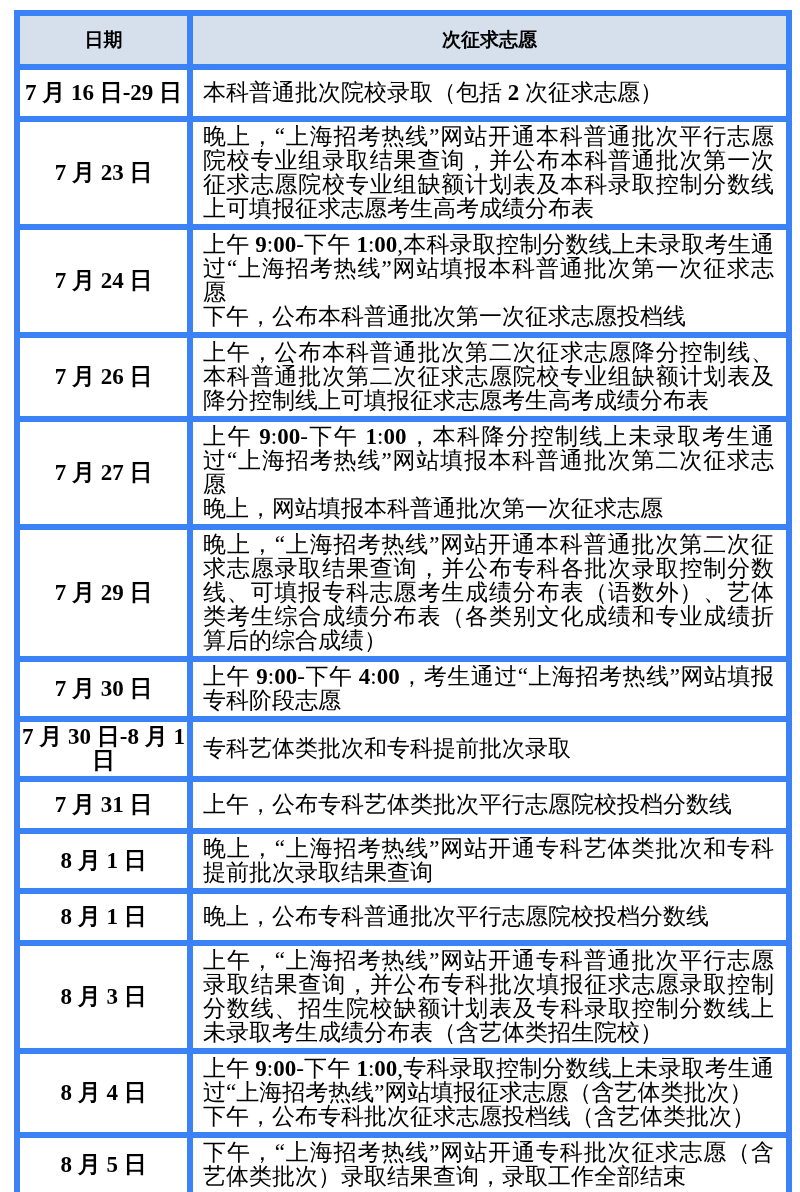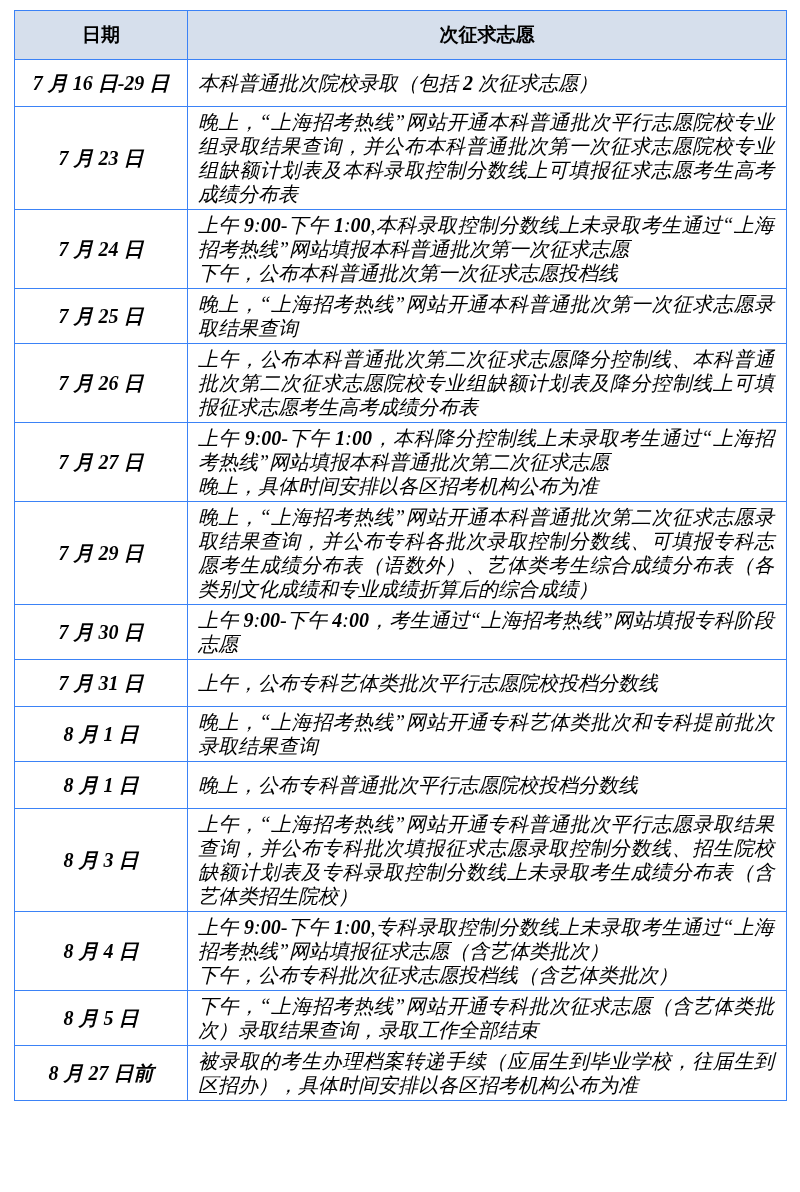--- a/index.html
+++ b/index.html
@@ -5,35 +5,34 @@
   html,body{margin:0;padding:0;background:#ffffff;color:#000;}
   body{width:800px;font-family:"Liberation Serif","DejaVu Serif",serif;}
   table.schedule{
     border-collapse:collapse;
     table-layout:fixed;
     width:772px;
     margin:10px 14px 0 14px;
   }
   table.schedule th,
   table.schedule td{
-    border:1px solid #3b82f6;
+    border:6px solid #3b82f6;
   }
   table.schedule thead th{
     background:#d6dfec;
     font-size:19px;
     font-weight:bold;
     text-align:center;
     padding:11px 4px;
   }
   table.schedule td{
-    font-size:20px;
+    font-size:23px;
     line-height:24px;
     height:40px; 
     vertical-align:middle;
-    font-style:italic;
   }
   td.date-cell{
     text-align:center;
     font-weight:bold;
     padding:3px 2px;
   }
   td.content-cell{
     padding:3px 12px 3px 10px;
     text-align:justify;
   }
@@ -67,48 +66,48 @@
         </td>
       </tr>
       <tr>
         <td class="date-cell"><b>7</b> 月 <b>24</b> 日</td>
         <td class="content-cell">
           <div class="para">上午 <b>9</b>:<b>00</b>-下午 <b>1</b>:<b>00</b>,本科录取控制分数线上未录取考生通过“上海招考热线”网站填报本科普通批次第一次征求志愿</div>
           <div class="para">下午，公布本科普通批次第一次征求志愿投档线</div>
         </td>
       </tr>
       <tr>
-        <td class="date-cell"><b>7</b> 月 <b>25</b> 日</td>
-        <td class="content-cell">
-          <div class="para">晚上，“上海招考热线”网站开通本科普通批次第一次征求志愿录取结果查询</div>
-        </td>
-      </tr>
-      <tr>
         <td class="date-cell"><b>7</b> 月 <b>26</b> 日</td>
         <td class="content-cell">
           <div class="para">上午，公布本科普通批次第二次征求志愿降分控制线、本科普通批次第二次征求志愿院校专业组缺额计划表及降分控制线上可填报征求志愿考生高考成绩分布表</div>
         </td>
       </tr>
       <tr>
         <td class="date-cell"><b>7</b> 月 <b>27</b> 日</td>
         <td class="content-cell">
           <div class="para">上午 <b>9</b>:<b>00</b>-下午 <b>1</b>:<b>00</b>，本科降分控制线上未录取考生通过“上海招考热线”网站填报本科普通批次第二次征求志愿</div>
-          <div class="para">晚上，具体时间安排以各区招考机构公布为准</div>
+          <div class="para">晚上，网站填报本科普通批次第一次征求志愿</div>
         </td>
       </tr>
       <tr>
         <td class="date-cell"><b>7</b> 月 <b>29</b> 日</td>
         <td class="content-cell">
           <div class="para">晚上，“上海招考热线”网站开通本科普通批次第二次征求志愿录取结果查询，并公布专科各批次录取控制分数线、可填报专科志愿考生成绩分布表（语数外）、艺体类考生综合成绩分布表（各类别文化成绩和专业成绩折算后的综合成绩）</div>
         </td>
       </tr>
       <tr>
         <td class="date-cell"><b>7</b> 月 <b>30</b> 日</td>
         <td class="content-cell">
           <div class="para">上午 <b>9</b>:<b>00</b>-下午 <b>4</b>:<b>00</b>，考生通过“上海招考热线”网站填报专科阶段志愿</div>
+        </td>
+      </tr>
+      <tr>
+        <td class="date-cell"><b>7</b> 月 <b>30</b> 日-<b>8</b> 月 <b>1</b> 日</td>
+        <td class="content-cell">
+          <div class="para">专科艺体类批次和专科提前批次录取</div>
         </td>
       </tr>
       <tr>
         <td class="date-cell"><b>7</b> 月 <b>31</b> 日</td>
         <td class="content-cell">
           <div class="para">上午，公布专科艺体类批次平行志愿院校投档分数线</div>
         </td>
       </tr>
       <tr>
         <td class="date-cell"><b>8</b> 月 <b>1</b> 日</td>

